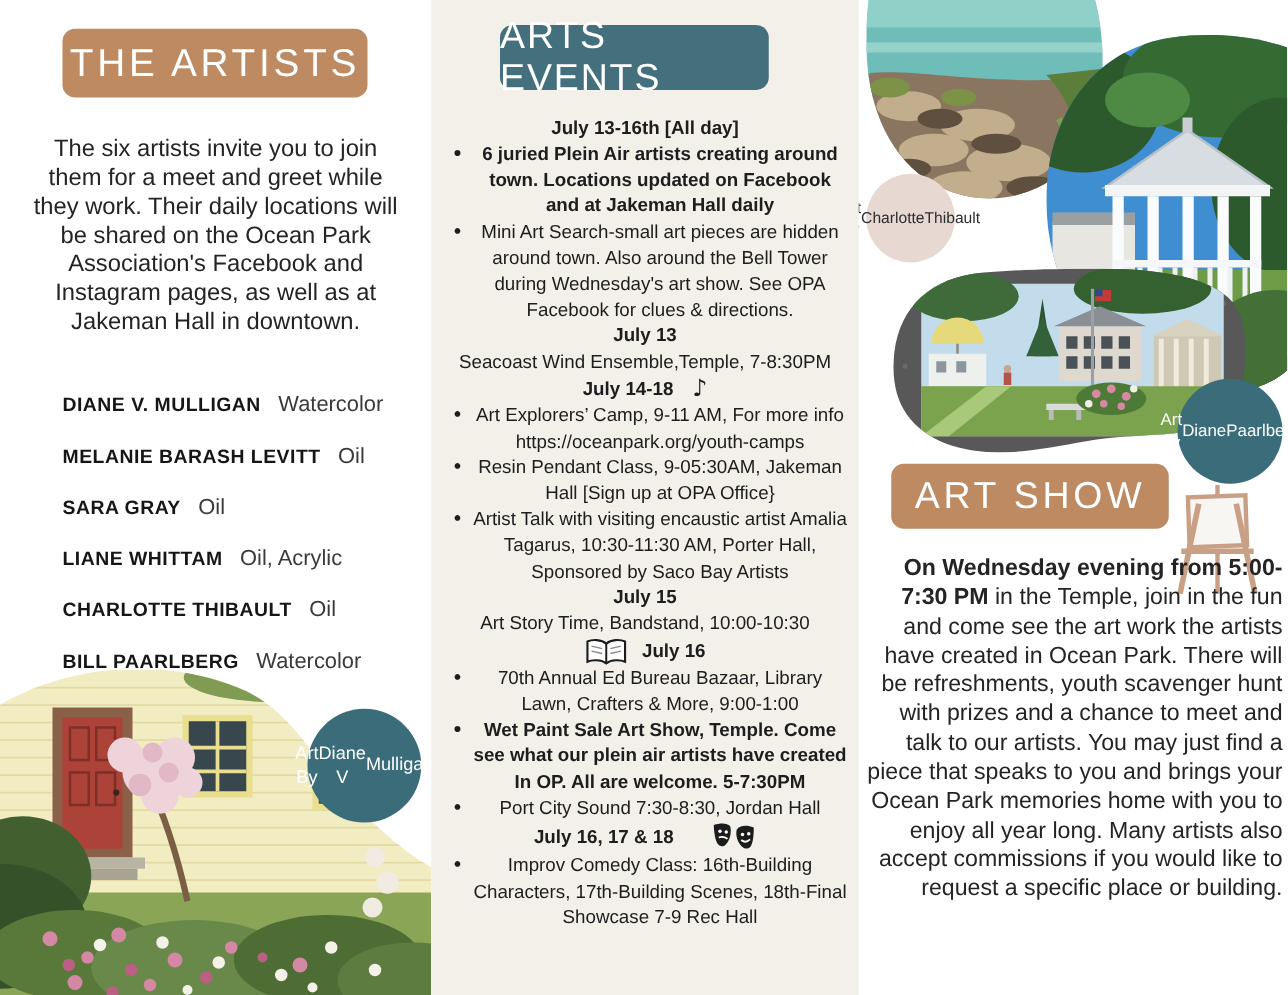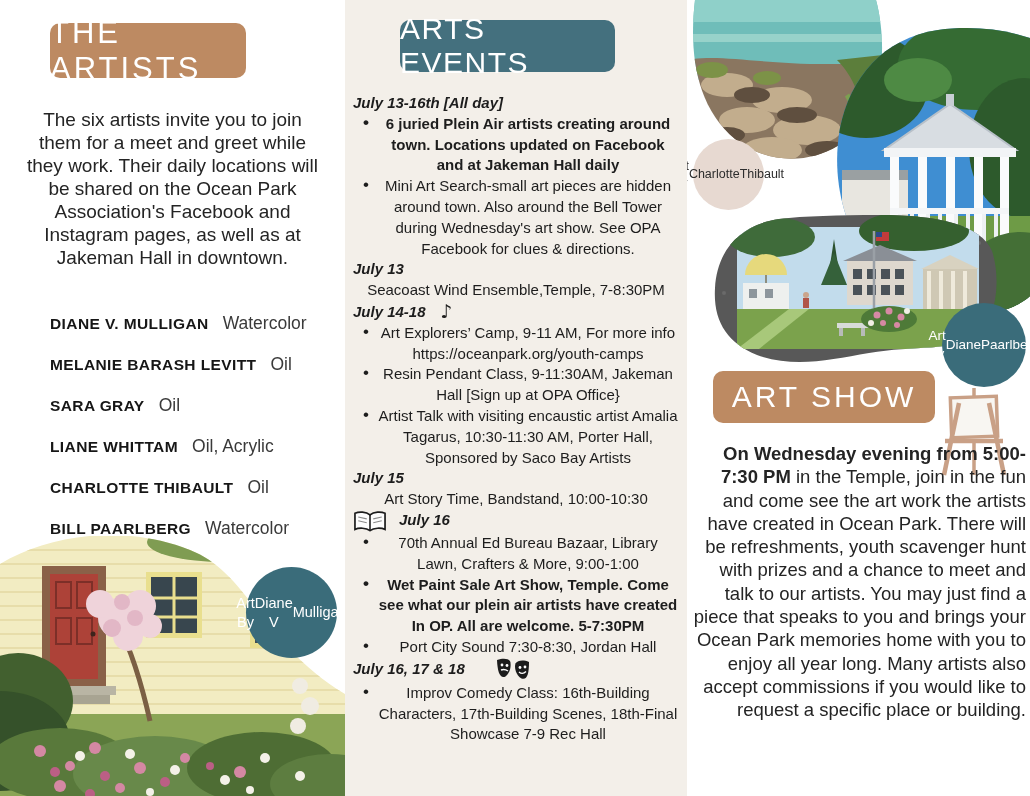--- a/index.html
+++ b/index.html
@@ -8,21 +8,21 @@
   .page { position:relative; width:1030px; height:796px; overflow:hidden; display:flex; }
 
   .col { position:relative; height:796px; overflow:hidden; }
   .col-left  { width:345px; background:var(--bg_left,#ffffff); }
   .col-mid   { width:342px; background:var(--bg_middle,#f3efe9); }
   .col-right { width:343px; background:var(--bg_right,#ffffff); }
 
   
   .pill { display:flex; align-items:center; justify-content:center;
           border-radius:10px; color:#fff; font-weight:300; }
-  .pill-artists { width:196px; height:55px; margin:23px 0 0 50px;
+  .pill-artists { width:244px; height:55px; margin:23px 0 0 50px;
                   background:var(--tan,#bd8a62); font-size:31px; letter-spacing:3px; }
   .pill-events  { width:215px; height:52px; margin:20px 0 0 55px;
                   background:var(--teal,#44707e); font-size:30px; letter-spacing:1.5px; }
   .pill-artshow { position:absolute; left:26px; top:371px; width:222px; height:52px;
                   background:var(--tan,#bd8a62); font-size:30px; letter-spacing:3px; z-index:6; }
 
   
   .intro { width:302px; margin:30px auto 0; text-align:center;
            font-size:19px; line-height:23px; color:#242424; }
   .artist-list { margin:44px 0 0 50px; }
@@ -36,21 +36,21 @@
            align-items:center; justify-content:center; text-align:center; z-index:8; }
   .badge span { display:block; }
   .badge-teal { background:var(--teal_badge,#3a6c7a); color:#fff; }
   .badge-beige { background:var(--beige_badge,#e7d9d1); color:#2d2d2d; }
   .badge-diane { left:246px; top:567px; width:91px; height:91px; font-size:14.5px; line-height:19px; }
   .badge-charlotte { left:6px; top:139px; width:71px; height:71px; font-size:12.5px; line-height:16.5px; }
   .badge-bill { left:255px; top:303px; width:84px; height:84px; font-size:13.5px; line-height:18px; }
 
   
   .events { margin-top:21px; padding:0 8px; font-size:15px; line-height:20.8px; color:#1d1d1d; }
-  .ev-date { text-align:left; font-weight:700;font-style:italic; }
+  .ev-date { text-align:center; font-weight:700; }
   .ev-plain { text-align:center; }
   .ev-bullet { position:relative; padding-left:24px; text-align:center; }
   .ev-bullet .dot { position:absolute; left:10px; top:-1px; font-size:17px; }
   .ev-bullet.b { font-weight:700; }
   .note-glyph { display:inline-block; margin-left:15px; font-size:19px; font-weight:400;
                 font-family:"DejaVu Sans", sans-serif; vertical-align:-1px; }
   .icon-inline { display:inline-block; vertical-align:middle; }
   .icon-before { margin-right:12px; }
   .icon-after { margin-left:30px; }
 
@@ -215,21 +215,21 @@
       <span>ARTS EVENTS</span>
     </div>
     <div class="events" id="events-list">
         <div class="ev-date"><span class="ev-date-text">July 13-16th [All day]</span></div>
         <div class="ev-bullet b"><span class="dot">•</span><span class="ev-text">6 juried Plein Air artists creating around town. Locations updated on Facebook and at Jakeman Hall daily</span></div>
         <div class="ev-bullet"><span class="dot">•</span><span class="ev-text">Mini Art Search-small art pieces are hidden around town. Also around the Bell Tower during Wednesday's art show. See OPA Facebook for clues &amp; directions.</span></div>
         <div class="ev-date"><span class="ev-date-text">July 13</span></div>
         <div class="ev-plain">Seacoast Wind Ensemble,Temple, 7-8:30PM</div>
         <div class="ev-date"><span class="ev-date-text">July 14-18</span><span class="note-glyph">♪</span></div>
         <div class="ev-bullet"><span class="dot">•</span><span class="ev-text">Art Explorers’ Camp, 9-11 AM, For more info https://oceanpark.org/youth-camps</span></div>
-        <div class="ev-bullet"><span class="dot">•</span><span class="ev-text">Resin Pendant Class, 9-11:30AM, Jakeman Hall [Sign up at OPA Office}</span></div>
+        <div class="ev-bullet"><span class="dot">•</span><span class="ev-text">Resin Pendant Class, 9-05:30AM, Jakeman Hall [Sign up at OPA Office}</span></div>
         <div class="ev-bullet"><span class="dot">•</span><span class="ev-text">Artist Talk with visiting encaustic artist Amalia Tagarus, 10:30-11:30 AM, Porter Hall, Sponsored by Saco Bay Artists</span></div>
         <div class="ev-date"><span class="ev-date-text">July 15</span></div>
         <div class="ev-plain">Art Story Time, Bandstand, 10:00-10:30</div>
         <div class="ev-date"><svg class="icon-inline icon-before" width="34" height="23" viewBox="0 0 26 17">
             <path d="M13,3.5 C10,0.8 4.5,0.8 1.5,2.2 L1.5,14.5 C4.5,13.2 10,13.2 13,15.5 C16,13.2 21.5,13.2 24.5,14.5 L24.5,2.2 C21.5,0.8 16,0.8 13,3.5 Z" fill="#fdfdfd" stroke="#1c1c1c" stroke-width="1.3"></path>
             <line x1="13" y1="3.5" x2="13" y2="15.5" stroke="#1c1c1c" stroke-width="1.2"></line>
             <g stroke="#8a8a8a" stroke-width="0.8">
               <line x1="4" y1="5" x2="10.5" y2="6.5"></line>
               <line x1="4" y1="8" x2="10.5" y2="9.5"></line>
               <line x1="15.5" y1="6.5" x2="22" y2="5"></line>

